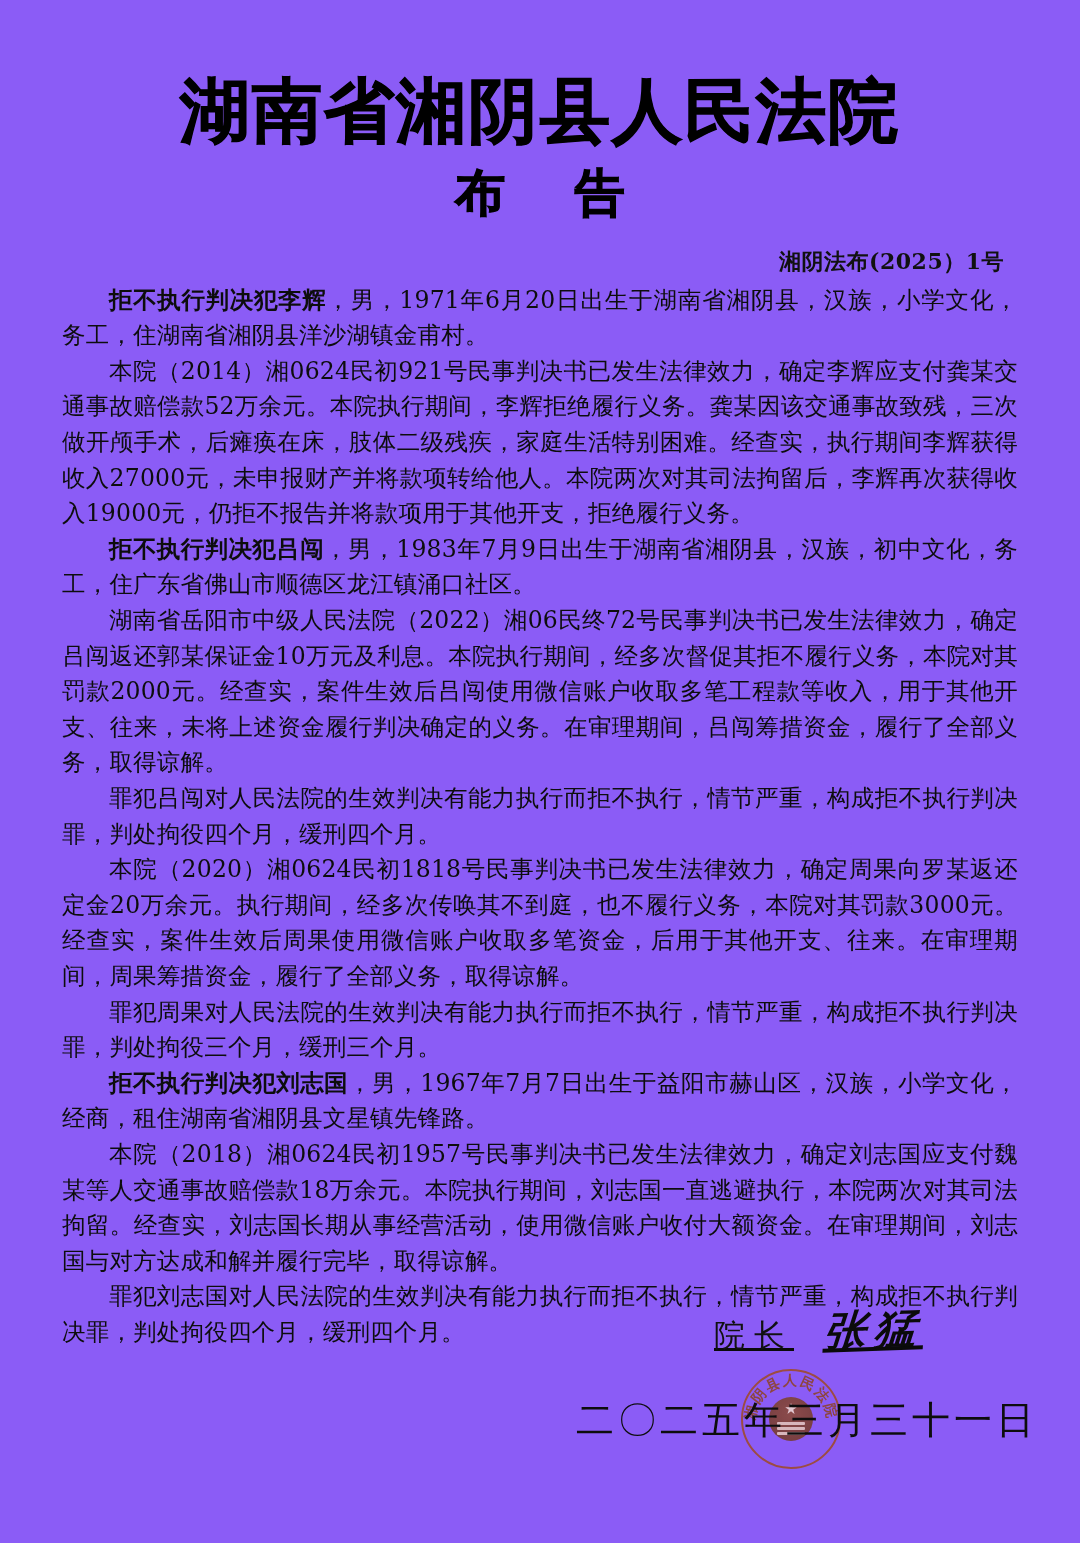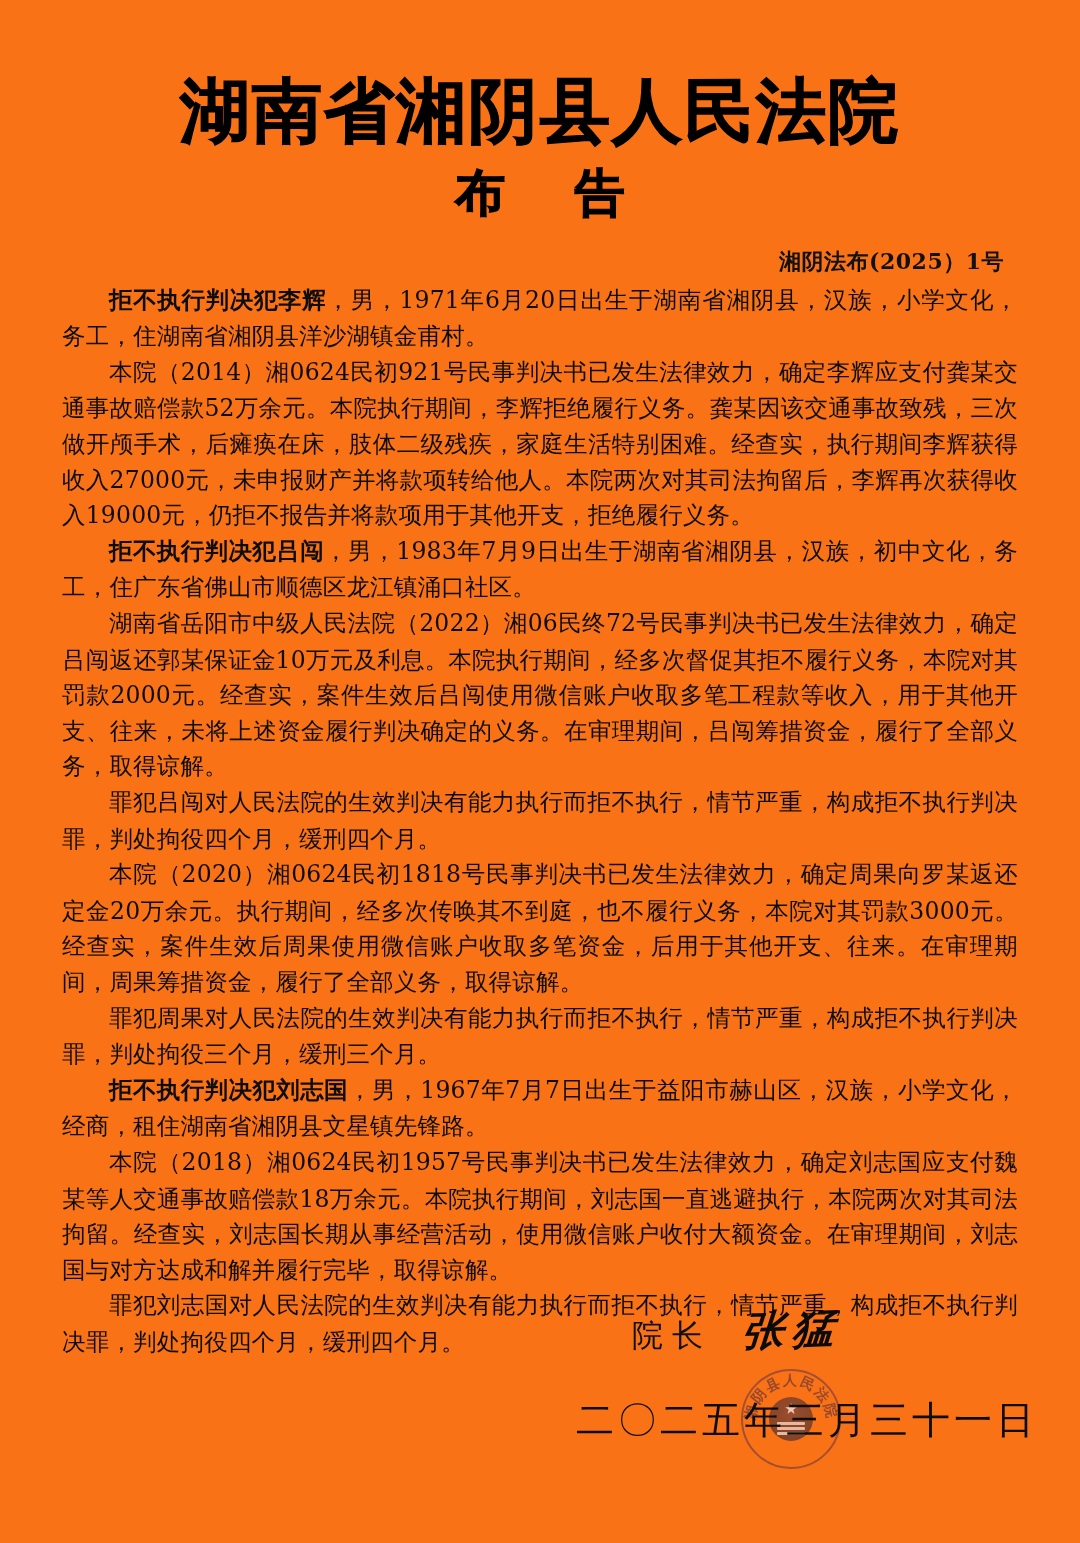--- a/index.html
+++ b/index.html
@@ -15,21 +15,21 @@
     font-family: "DejaVu Serif", "Liberation Serif", serif;
     color: #0a0a0a;
     overflow: hidden;
   }
   .page {
     position: relative;
     width: 1080px;
     height: 1543px;
     box-sizing: border-box;
     padding: 0 62px;
-    background: #f97316;
+    background: #8b5cf6;
   }
 
   
   .masthead {
     padding-top: 74px;
     text-align: center;
   }
   .court-name {
     font-family: "DejaVu Serif", "Liberation Serif", serif;
     font-weight: 700;
@@ -76,40 +76,41 @@
     line-height: 35.6px;
     text-align: justify;
     text-justify: inter-character;
     text-indent: 2em;
     margin: 0;
     color: #0d0d0d;
     letter-spacing: 0.2px;
     word-break: break-all;
   }
   .para .lead {
-    font-family: Liberation Mono, monospace;
+    font-family: Liberation Serif, serif;
     font-weight: 700;
     letter-spacing: 0;
   }
 
   
   .sign-block {
     position: absolute;
     right: 74px;
     bottom: 92px;
     width: 430px;
     text-align: center;
   }
   .sign-line {
     display: flex;
     align-items: flex-end;
-    justify-content: flex-start;
+    justify-content: center;
     padding-left: 56px;
     gap: 30px;
     height: 62px;
+    text-decoration: underline;
   }
   .sign-title {
     font-family: "DejaVu Serif", "Liberation Serif", serif;
     font-size: 31px;
     letter-spacing: 9px;
     color: #111;
     line-height: 1;
   }
   .sign-name {
     font-family: "DejaVu Serif", "Liberation Serif", serif;

